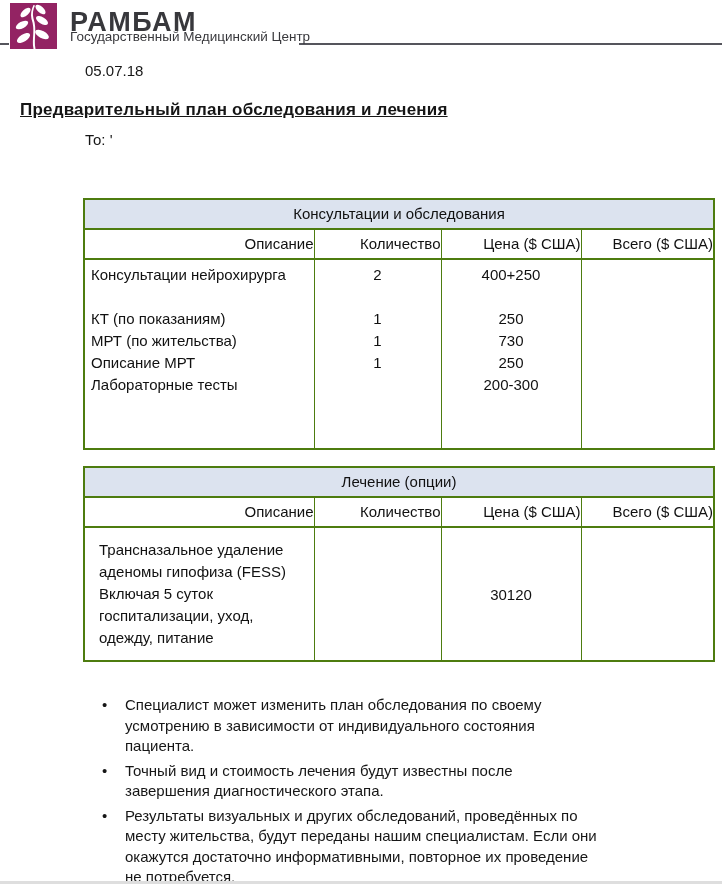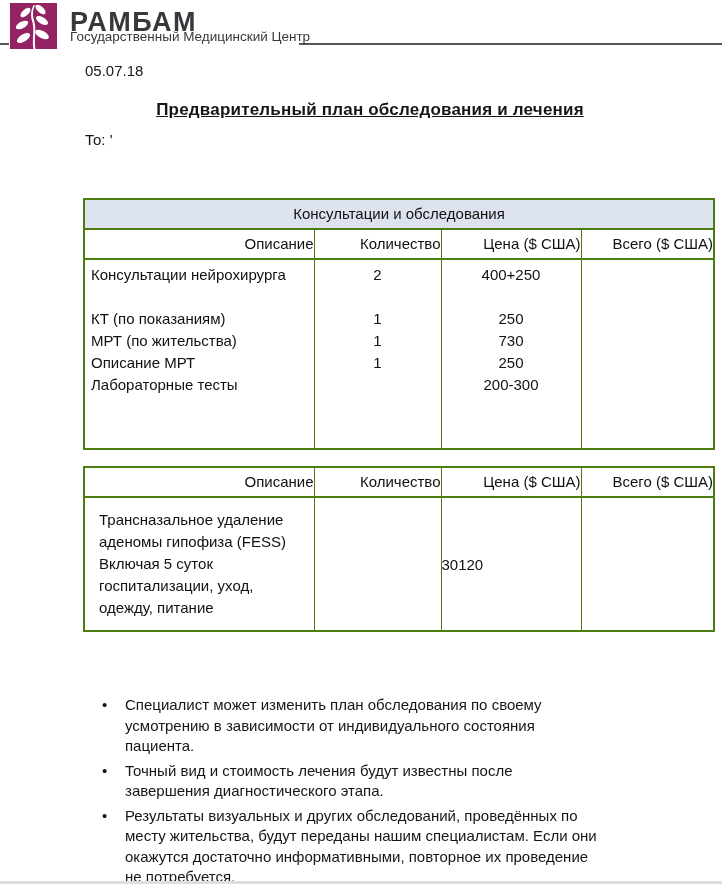--- a/index.html
+++ b/index.html
@@ -18,21 +18,21 @@
     color:#38383c; letter-spacing:1.5px; white-space:nowrap;
   }
   .subtitle {
     position:absolute; left:70px; top:29px; font-size:13.5px; color:#38383c;
     white-space:nowrap;
   }
 
   
   .date { position:absolute; left:85px; top:62px; font-size:15px; }
   .doc-title {
-    position:absolute; left:20px; top:100px; width:700px; text-align:center;
+    position:absolute; left:20px; top:100px; width:700px; text-align:left;
     font-size:17px; font-weight:bold; text-decoration:underline;
     letter-spacing:0.2px;
   }
   .addressee { position:absolute; left:85px; top:131px; font-size:15px; }
 
   
   .tbl-wrap { position:absolute; left:83px; }
   .tbl-wrap.t1 { top:198px; }
   .tbl-wrap.t2 { top:466px; }
   table {
@@ -49,21 +49,21 @@
   .hdr-cell { text-align:right; height:25px; border-bottom-width:2px; padding:1px 0 2px; }
   .body-cell { vertical-align:top; }
   .t1 .body-cell { height:188px; }
   .t2 .body-cell { height:132px; }
   .cell-pad { padding:4px 6px 0 6px; }
   .ln { height:22px; line-height:22px; white-space:nowrap; overflow:visible; }
   .ctr { text-align:center; }
   .desc-ml {
     white-space:pre-line; line-height:22px; padding:11px 8px 0 14px; font-size:15px;
   }
-  .mid-ctr { vertical-align:middle; text-align:left; }
+  .mid-ctr { vertical-align:middle; text-align:center; }
 
   
   .notes { position:absolute; left:102px; top:695px; width:545px; }
   .bullet { display:flex; margin-bottom:4px; font-size:15px; line-height:20.5px; }
   .bullet .marker { flex:0 0 23px; }
   .bullet .txt { white-space:pre-line; width:510px; }
 
   .scan-bottom { position:absolute; left:0; bottom:0; width:722px; height:3px; background:#dedede; }
 </style>
 </head>
@@ -156,20 +156,23 @@
 
   <div class="tbl-wrap t2">
     <table>
       <colgroup>
           <col style="width:230px">
           <col style="width:127px">
           <col style="width:140px">
           <col style="width:133px">
         </colgroup>
       <tbody>
+          <tr>
+        <td class="ttl-cell" colspan="4">Лечение (опции)</td>
+      </tr>
       <tr>
         <td class="hdr-cell">Описание</td>
         <td class="hdr-cell">Количество</td>
         <td class="hdr-cell">Цена ($ США)</td>
         <td class="hdr-cell">Всего ($ США)</td>
       </tr>
       <tr>
         <td class="body-cell">
           <div class="desc-ml">Трансназальное удаление
 аденомы гипофиза (FESS)

